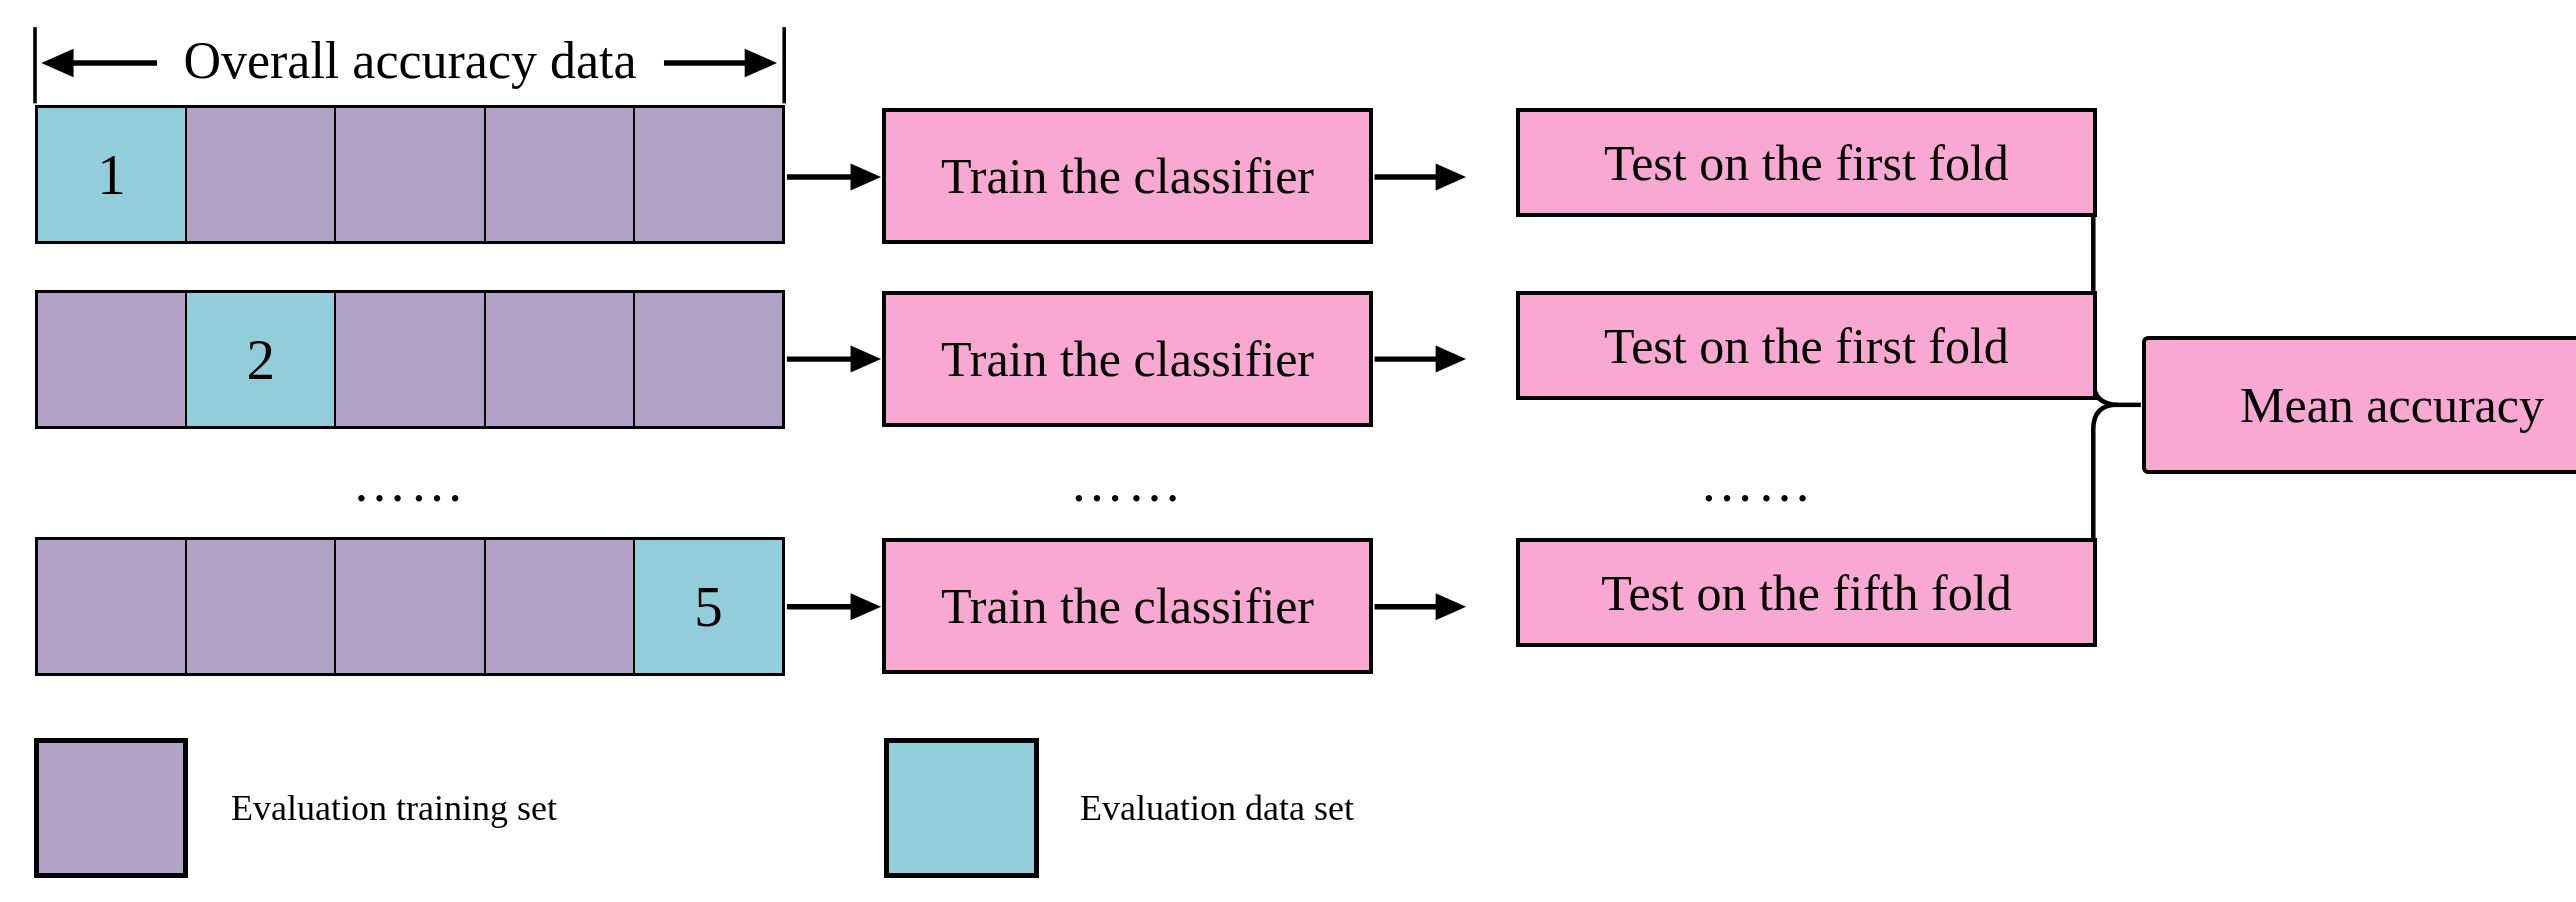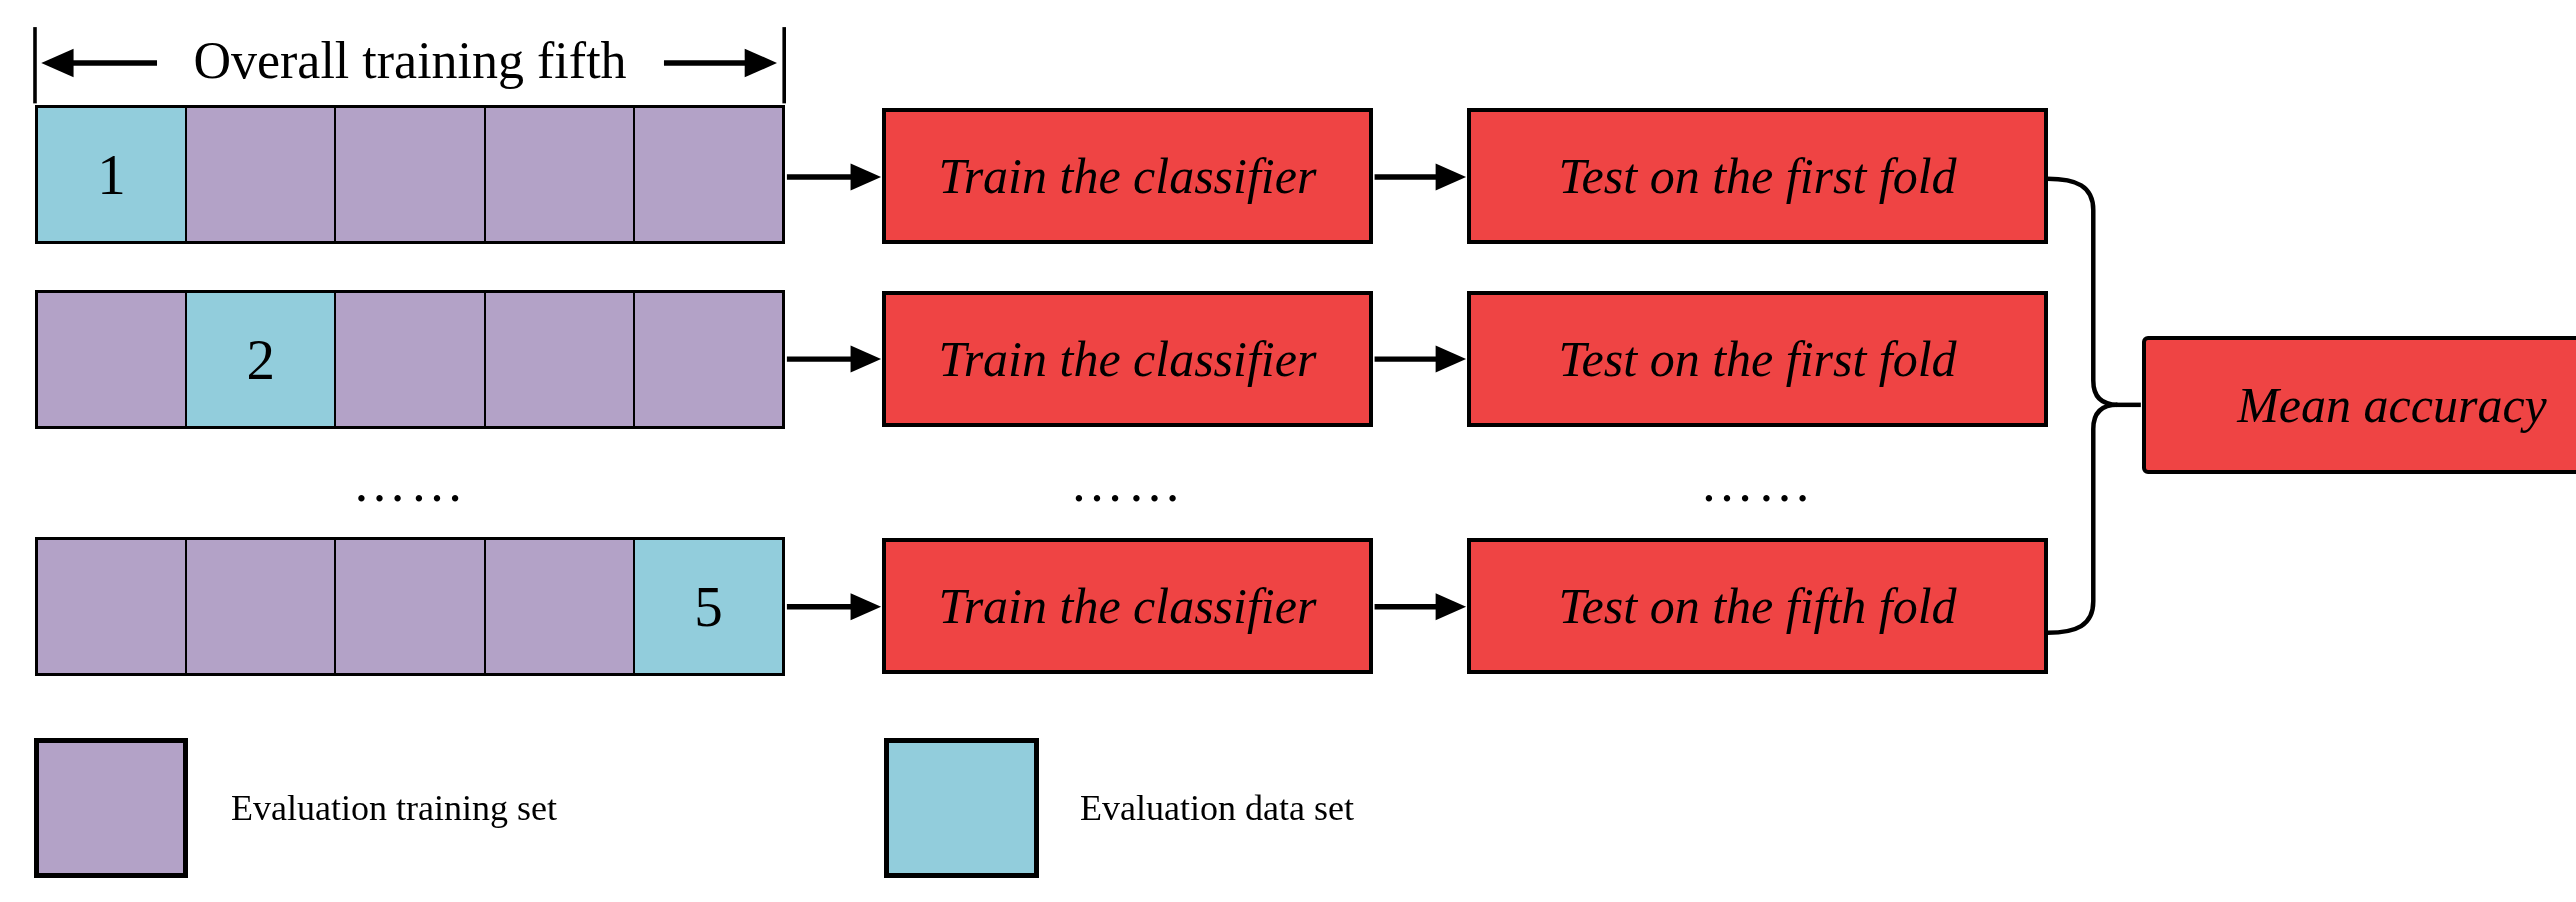--- a/index.html
+++ b/index.html
@@ -31,26 +31,26 @@
     flex:1 1 0;
     border-left:2.7px solid #000;
     display:flex;align-items:center;justify-content:center;
     font-size:57px;
   }
   .cell:first-child{border-left:none;}
   
   .pbox{
     border:4.5px solid #000;
     box-sizing:border-box;
-    background:#ef4444;
+    background:#f9a8d4;
     display:flex;align-items:center;justify-content:center;
-    font-size:50px;white-space:nowrap;font-style:italic;
+    font-size:50px;white-space:nowrap;
   }
   .trainbox{left:882px;width:491px;height:136px;}
-  .testbox{left:1467px;width:581px;height:136px;}
+  .testbox{left:1516px;width:581px;height:109px;}
   .meanbox{left:2142px;top:336px;width:500px;height:138px;border-radius:6px;}
   .row1{top:108px;}
   .row2{top:291px;}
   .row3{top:538px;}
   
   .dots{
     top:447px;height:72px;
     display:flex;align-items:center;justify-content:center;
     font-size:54px;letter-spacing:3.6px;
   }
@@ -114,21 +114,21 @@
       <polygon points="1600,661 1634,676 1600,691" fill="#000"></polygon>
     </g>
 
     <path d="M2282 199 C2314 199 2333 207 2333 234
              L2333 424 C2333 442 2342 451 2360 451
              C2342 451 2333 460 2333 478
              L2333 670 C2333 697 2314 705 2282 705" stroke="#000" stroke-width="5" fill="none"></path>
     <line x1="2358" y1="451" x2="2386" y2="451" stroke="#000" stroke-width="5"></line>
   </svg>
 
-  <div class="abs measure-label">Overall training fifth</div>
+  <div class="abs measure-label">Overall accuracy data</div>
 
   <div class="abs strip" style="top:105px;">
     <div class="cell" style="background: rgb(146, 205, 220);">1</div>
     <div class="cell" style="background: rgb(179, 162, 199);"></div>
     <div class="cell" style="background: rgb(179, 162, 199);"></div>
     <div class="cell" style="background: rgb(179, 162, 199);"></div>
     <div class="cell" style="background: rgb(179, 162, 199);"></div>
   </div>
   <div class="abs strip" style="top:290px;">
     <div class="cell" style="background: rgb(179, 162, 199);"></div>

